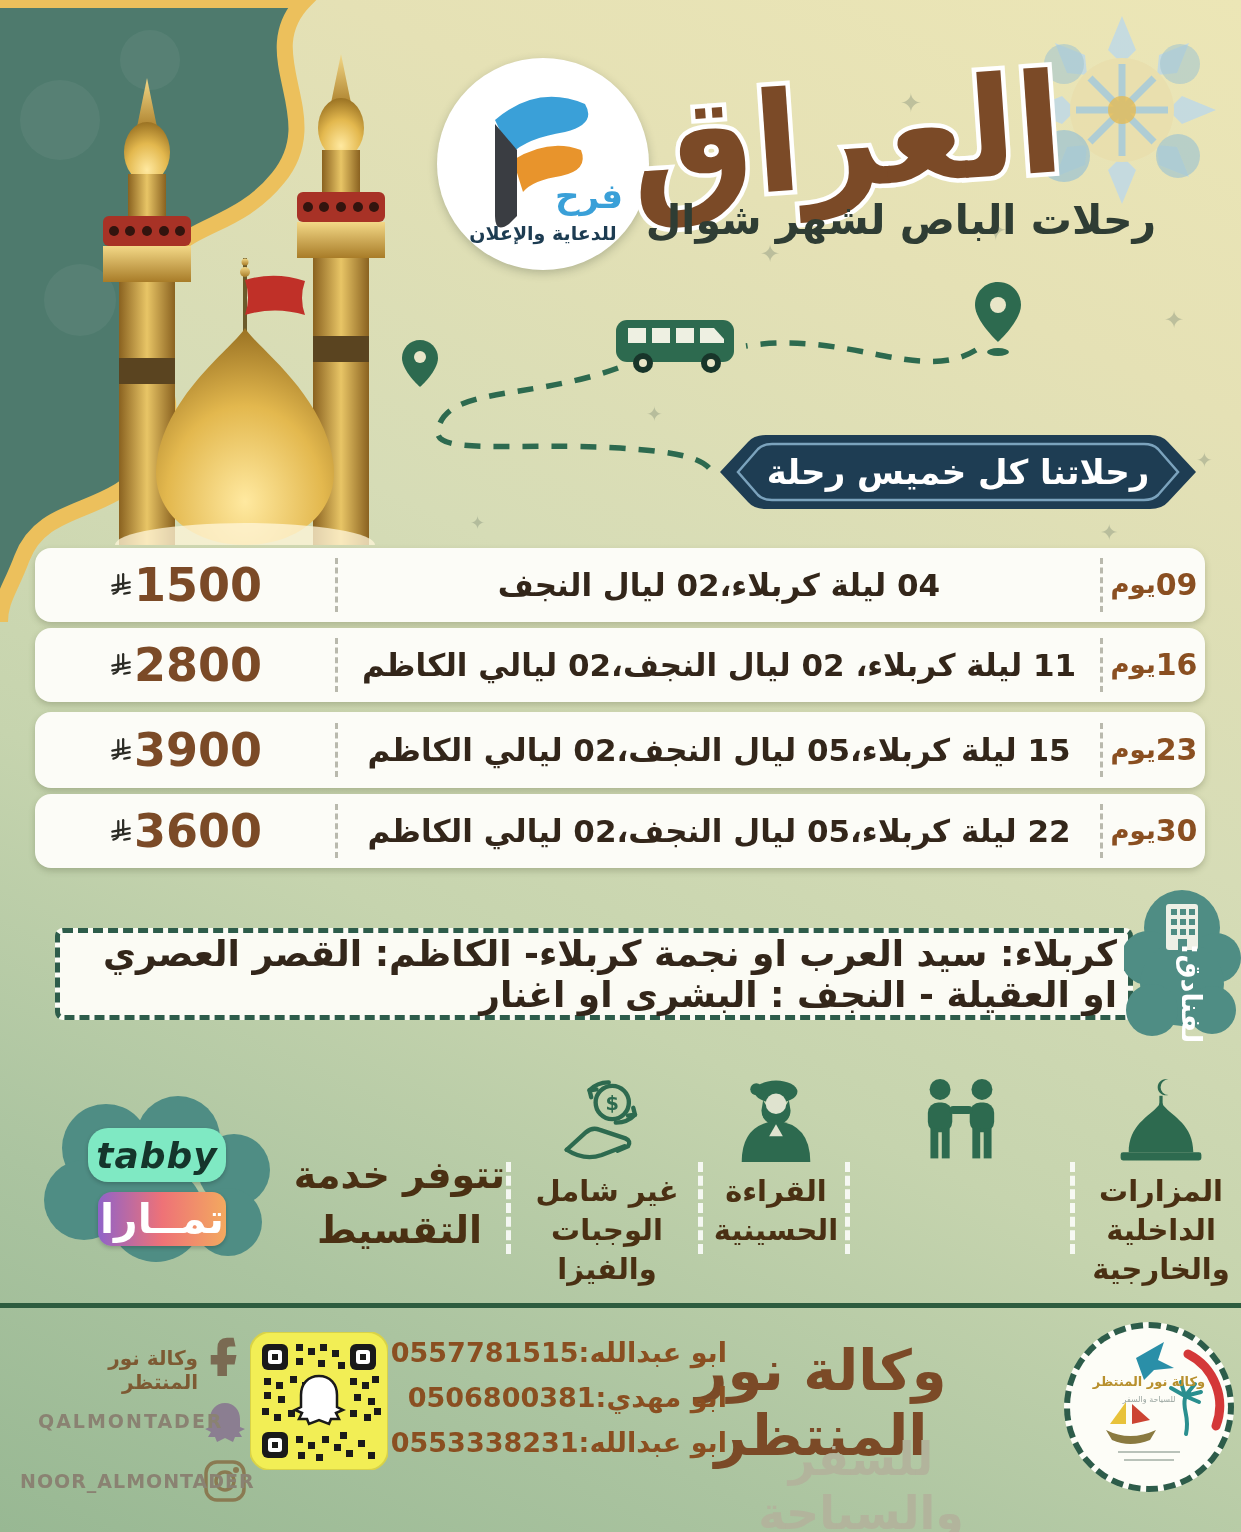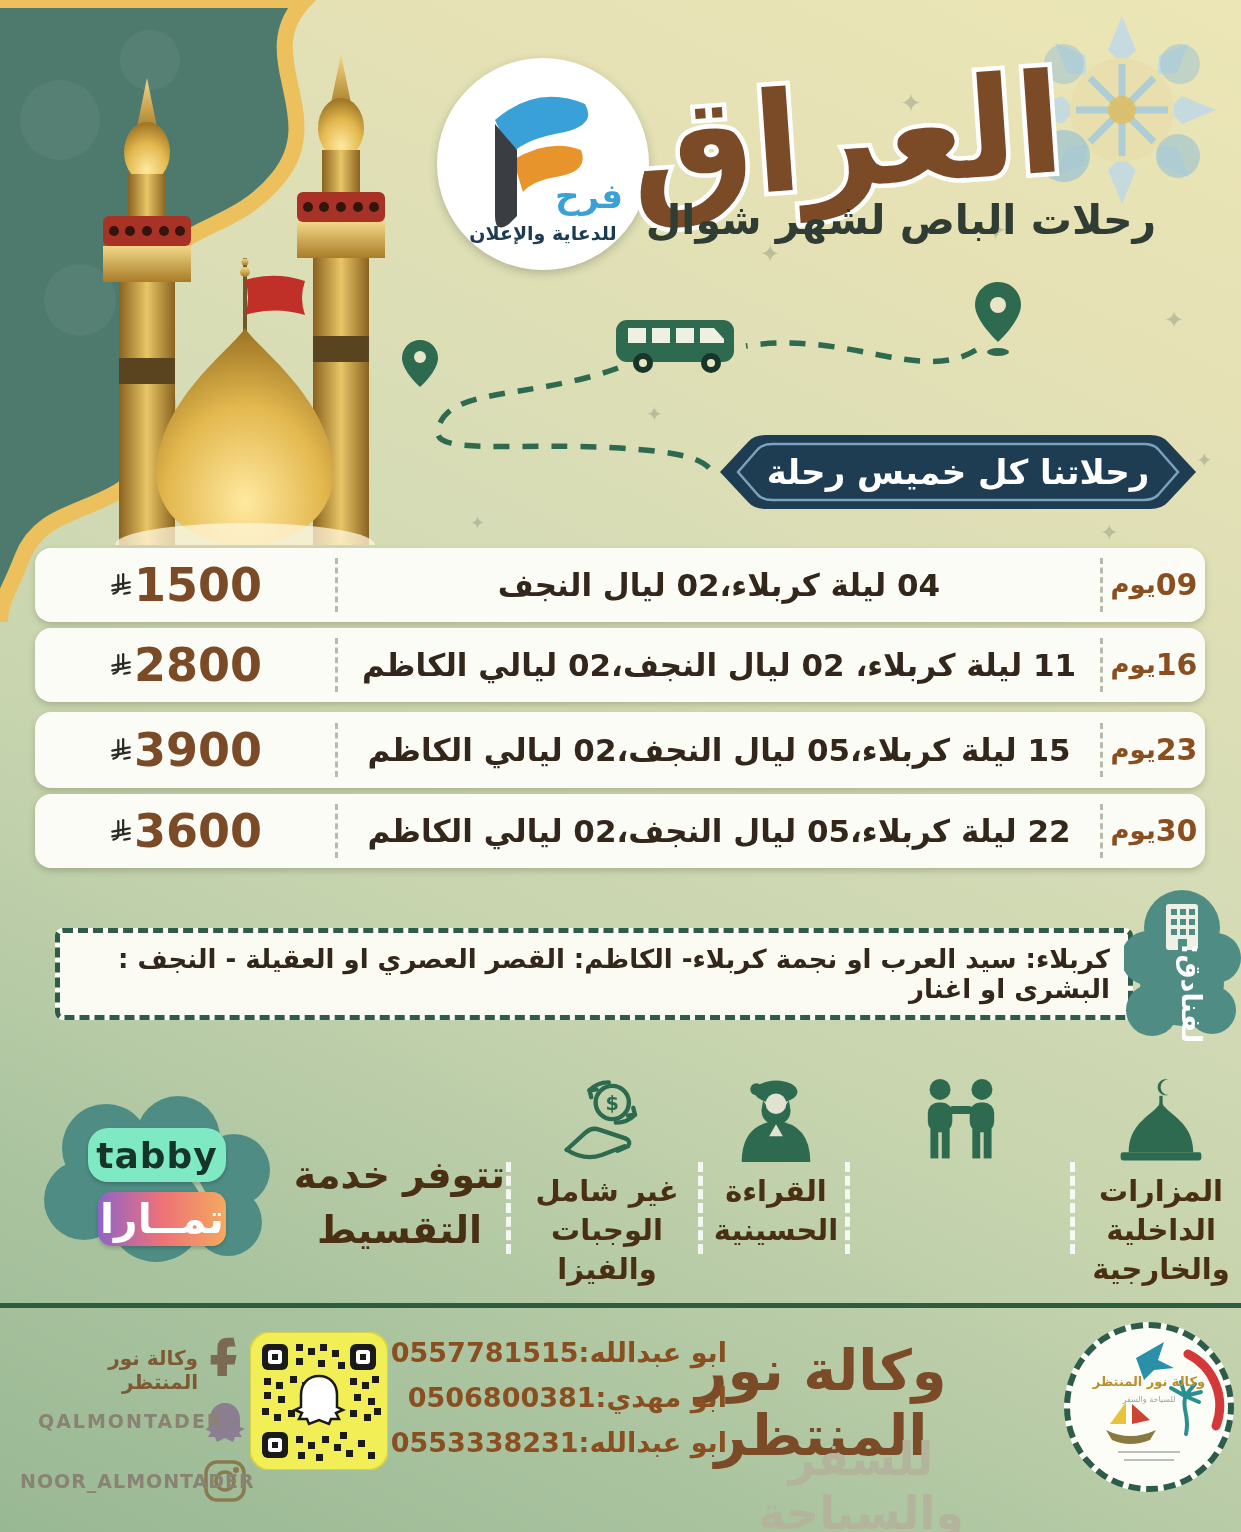--- a/index.html
+++ b/index.html
@@ -48,38 +48,39 @@
   .trip-price{
     width:300px;height:72%;display:flex;align-items:center;justify-content:center;
     border-right:3px dashed #b9b9ad;
   }
   .trip-price .price-num{font-size:46px;font-weight:bold;color:#7b4a27;}
   
   .hotels-box{
     position:absolute;left:55px;top:928px;width:1078px;height:92px;box-sizing:border-box;
     background:#fbfbf4;border:5px dashed #2d5c4a;border-radius:8px;
     display:flex;align-items:center;justify-content:center;
-    font-size:26px;font-weight:bold;color:#33261a;padding:0 18px;
+    font-size:36px;font-weight:bold;color:#33261a;padding:0 11px;
   }
   
   .feature{
     position:absolute;text-align:center;color:#4a3013;font-weight:bold;
     font-size:29px;line-height:1.35;
   }
   .feature .ficon{display:block;margin:0 auto 10px auto;}
   .vdash{position:absolute;width:0;border-right:5px dashed rgba(255,255,255,.85);}
   .installment{
     position:absolute;left:292px;top:1148px;width:215px;text-align:center;
     font-size:38px;font-weight:bold;color:#4a3013;line-height:1.45;
   }
   .tabby-pill{
     position:absolute;left:88px;top:1128px;width:138px;height:54px;border-radius:20px;
     background:#7fe9c3;display:flex;align-items:center;justify-content:center;
     font-size:36px;font-weight:bold;color:#15352b;direction:ltr;letter-spacing:1px;
     box-shadow:0 2px 4px rgba(0,0,0,.2);
+    font-style:italic;
   }
   .tamara-pill{
     position:absolute;left:98px;top:1192px;width:128px;height:54px;border-radius:14px;
     background:linear-gradient(90deg,#8f63c9 0%,#ee7277 50%,#f3a95f 100%);
     display:flex;align-items:center;justify-content:center;
     font-size:41px;font-weight:bold;color:#ffffff;
     box-shadow:0 2px 4px rgba(0,0,0,.2);
   }
   
   .footer-line{position:absolute;left:0;top:1303px;width:1241px;height:5px;background:#2d5c3f;}

